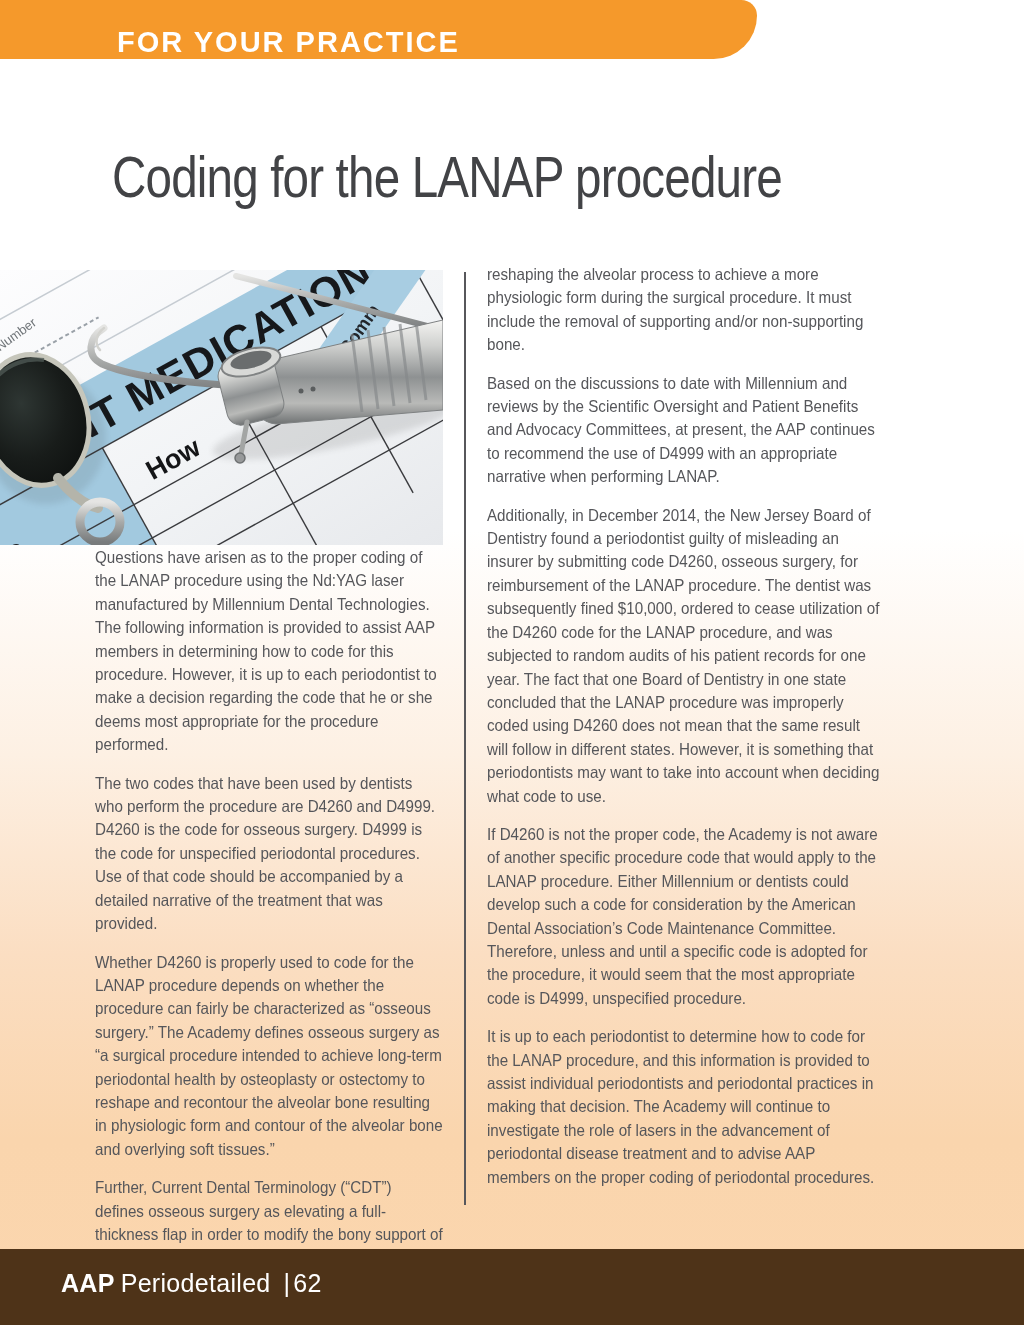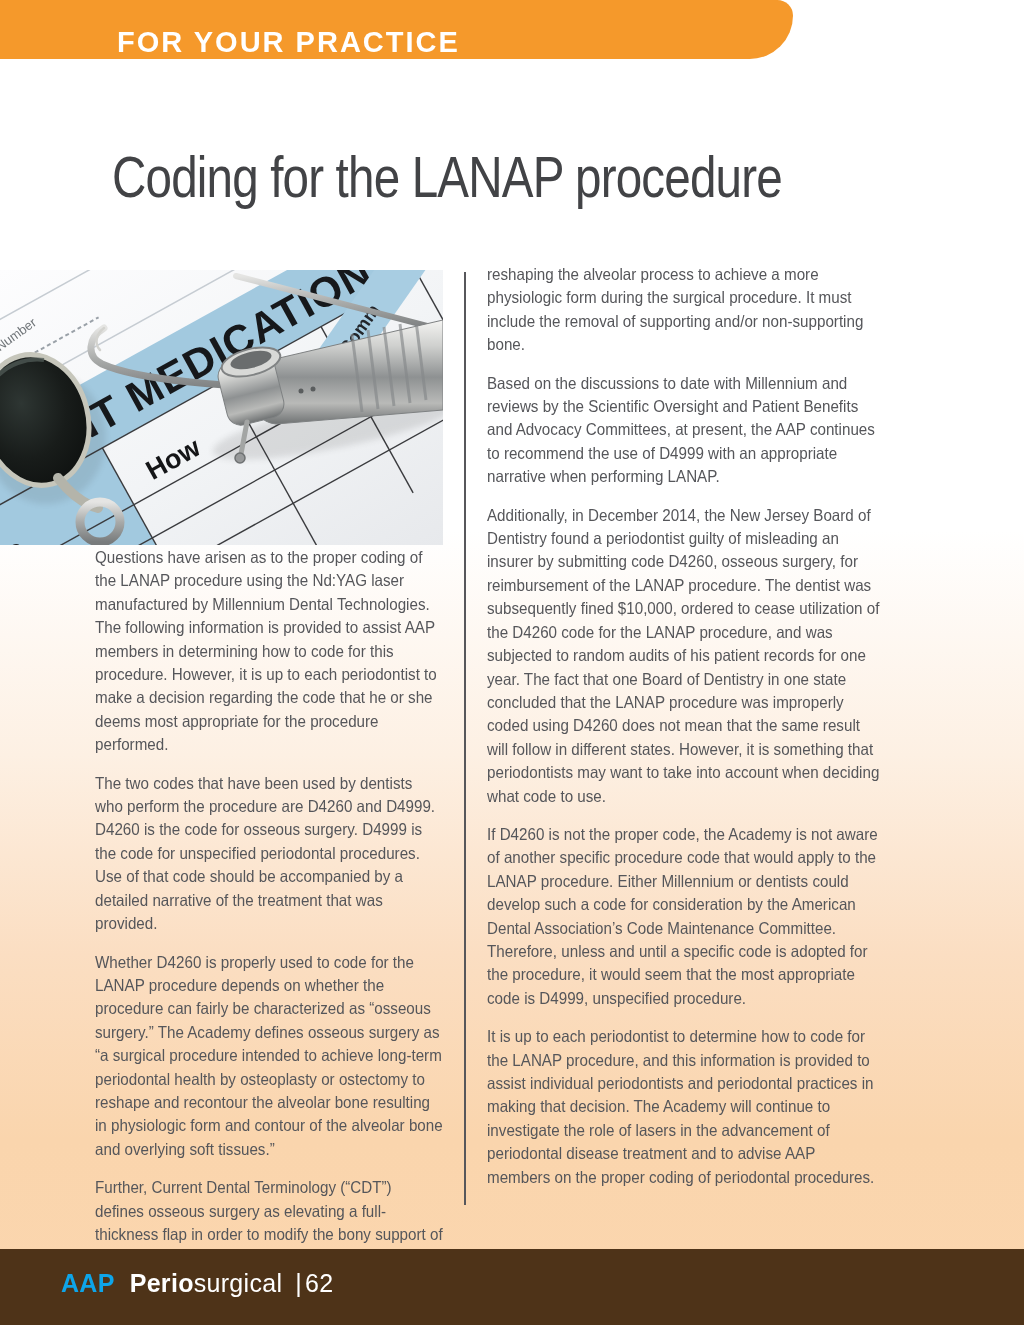--- a/index.html
+++ b/index.html
@@ -8,21 +8,21 @@
     font-family:"Liberation Sans","DejaVu Sans",sans-serif;
     background:#ffffff;
   }
   .page{
     position:absolute;inset:0;
     background:linear-gradient(180deg,#ffffff 0%,#ffffff 40%,#fdf0e3 57%,#fbdec2 72%,#fad5ad 86%,#fbd6ae 100%);
   }
   
   .banner{
     position:absolute;top:0;left:0;width:757px;height:59px;
-    background:#F5992B;border-radius:0 16px 44px 0;padding-left:36px;
+    background:#F5992B;border-radius:0 16px 44px 0;
   }
   .banner-label{
     position:absolute;left:117px;top:26px;
     font-size:29px;font-weight:700;letter-spacing:2px;color:#ffffff;
     white-space:nowrap;
   }
   
   .title{
     position:absolute;left:112px;top:143px;margin:0;
     font-size:58px;font-weight:400;color:#424346;letter-spacing:-1px;
@@ -44,22 +44,22 @@
   }
   
   .footer{
     position:absolute;left:0;top:1249px;width:1024px;height:76px;
     background:#4E3318;
   }
   .brand{
     position:absolute;left:61px;top:20px;font-size:25px;color:#ffffff;
     letter-spacing:0.3px;white-space:nowrap;
   }
-  .brand .aap{color:#0ea5e9;font-weight:700;margin-right:15px;}
-  .brand .perio{font-weight:700;}
+  .brand .aap{color:#ffffff;font-weight:700;margin-right:6px;}
+  .brand .perio{font-weight:400;}
   .brand .spectives{font-weight:400;}
   .brand .sep{font-weight:400;margin:0 3px 0 13px;}
 </style>
 </head>
 <body>
 
 <div class="page">
 
   <div class="banner">
     <span class="banner-label">FOR YOUR PRACTICE</span>
@@ -181,17 +181,17 @@
   <div class="col col-right">
     <p>reshaping the alveolar process to achieve a more physiologic form during the surgical procedure. It must include the removal of supporting and/or non-supporting bone.</p>
     <p>Based on the discussions to date with Millennium and reviews by the Scientific Oversight and Patient Benefits and Advocacy Committees, at present, the AAP continues to recommend the use of D4999 with an appropriate narrative when performing LANAP.</p>
     <p>Additionally, in December 2014, the New Jersey Board of Dentistry found a periodontist guilty of misleading an insurer by submitting code D4260, osseous surgery, for reimbursement of the LANAP procedure. The dentist was subsequently fined $10,000, ordered to cease utilization of the D4260 code for the LANAP procedure, and was subjected to random audits of his patient records for one year. The fact that one Board of Dentistry in one state concluded that the LANAP procedure was improperly coded using D4260 does not mean that the same result will follow in different states. However, it is something that periodontists may want to take into account when deciding what code to use.</p>
     <p>If D4260 is not the proper code, the Academy is not aware of another specific procedure code that would apply to the LANAP procedure. Either Millennium or dentists could develop such a code for consideration by the American Dental Association’s Code Maintenance Committee. Therefore, unless and until a specific code is adopted for the procedure, it would seem that the most appropriate code is D4999, unspecified procedure.</p>
     <p>It is up to each periodontist to determine how to code for the LANAP procedure, and this information is provided to assist individual periodontists and periodontal practices in making that decision. The Academy will continue to investigate the role of lasers in the advancement of periodontal disease treatment and to advise AAP members on the proper coding of periodontal procedures.</p>
   </div>
 
   <div class="footer">
     <div class="brand">
-      <span class="aap">AAP</span><span class="perio">Perio</span><span class="spectives">surgical</span><span class="sep">|</span><span class="pagenum">62</span>
+      <span class="aap">AAP</span><span class="perio">Perio</span><span class="spectives">detailed</span><span class="sep">|</span><span class="pagenum">62</span>
     </div>
   </div>
 
 </div>
 
 </body></html>

